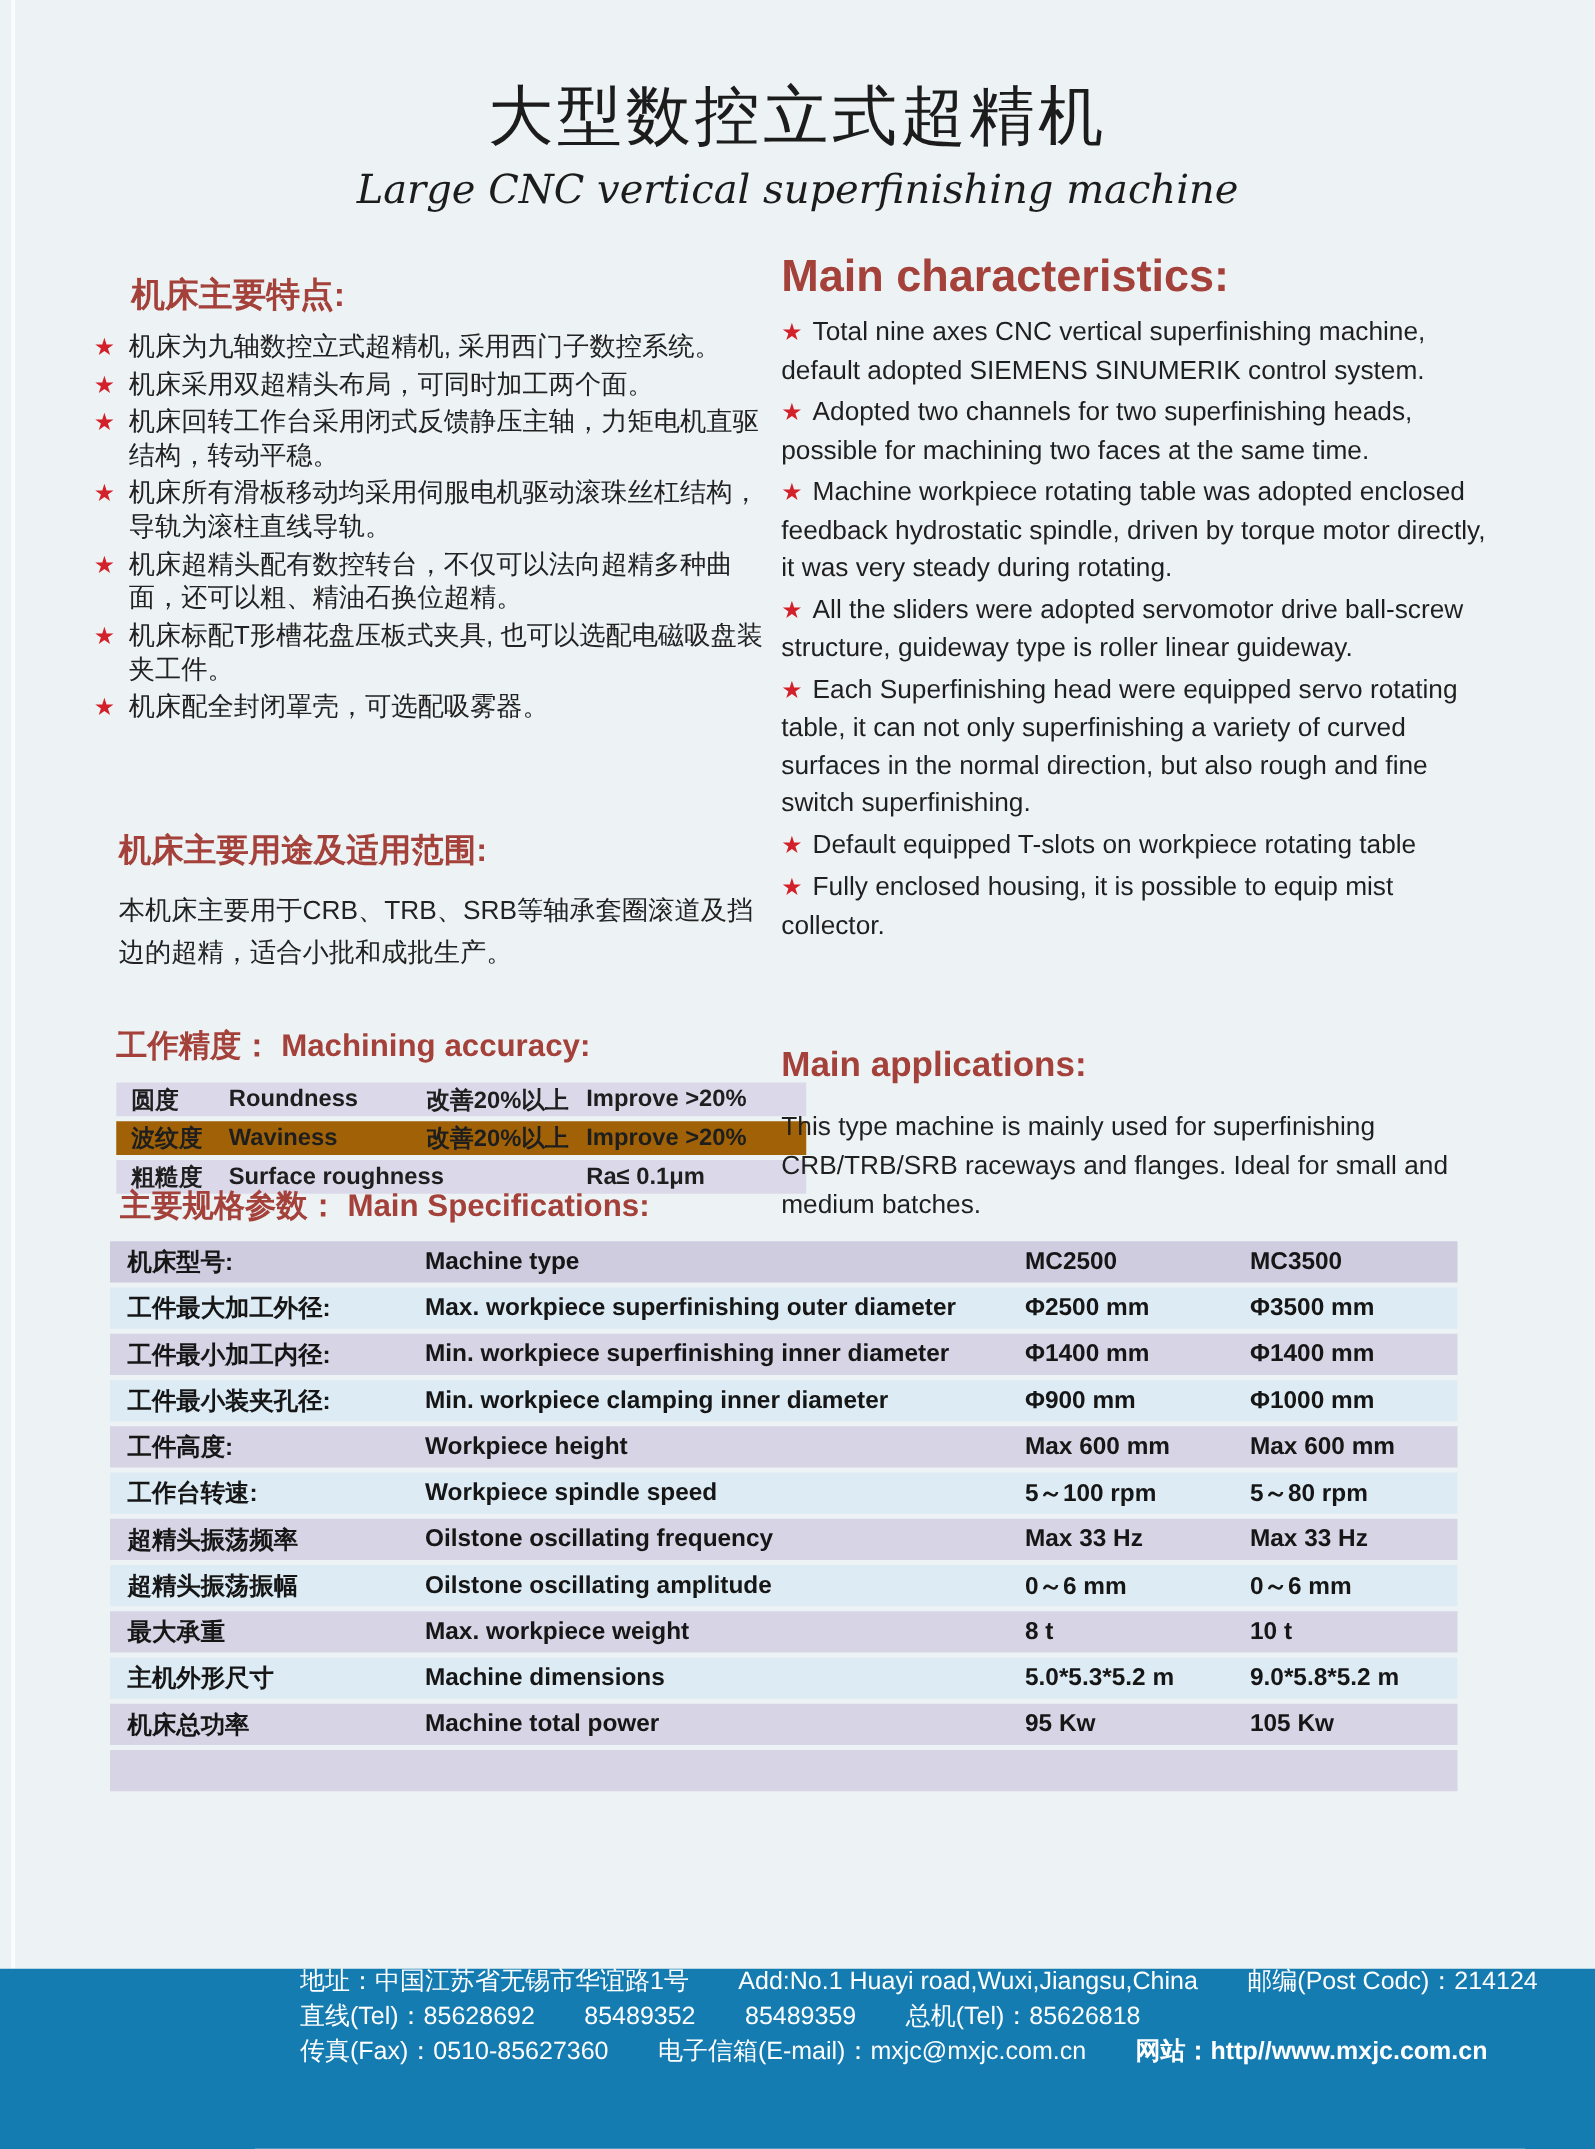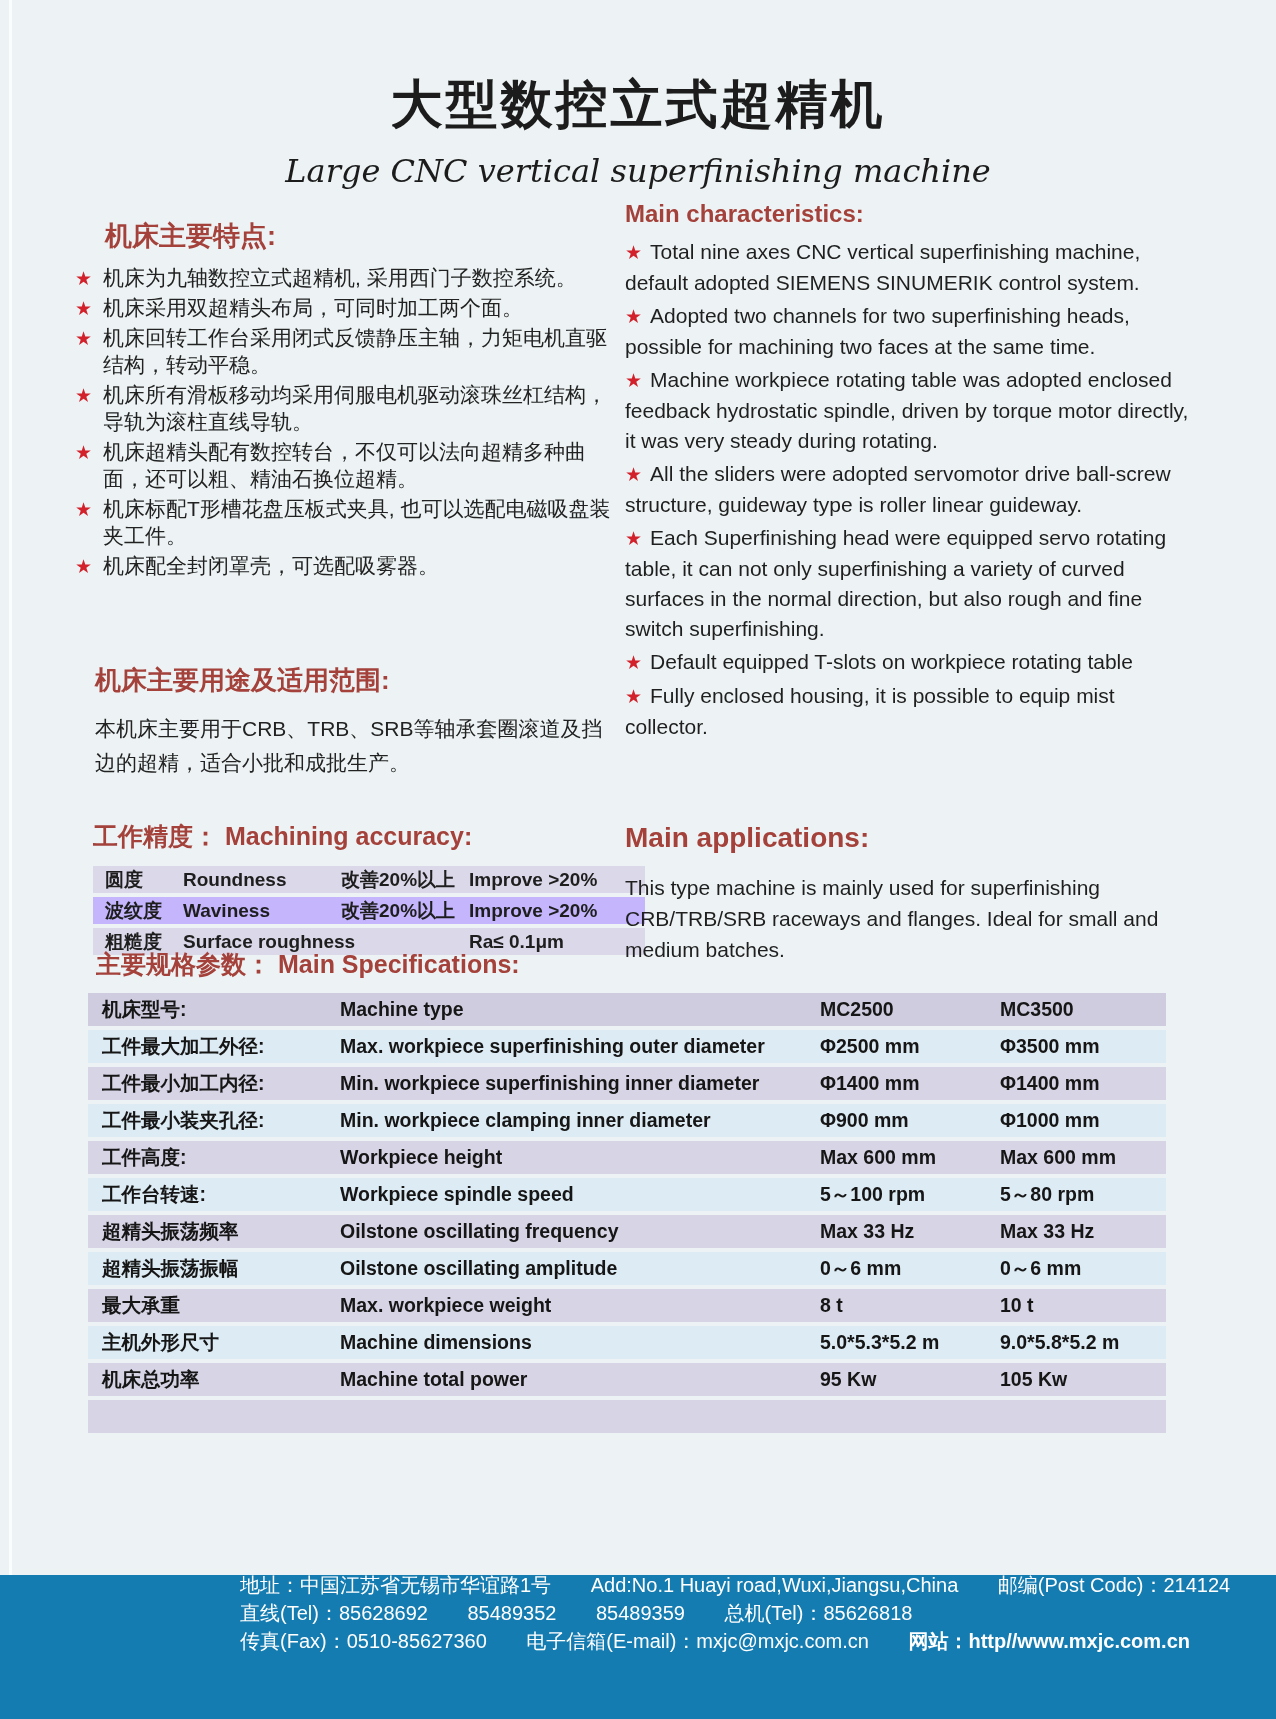--- a/index.html
+++ b/index.html
@@ -6,21 +6,21 @@
   body{
     width:1276px;height:1719px;position:relative;overflow:hidden;
     background:#edf3f4;
     font-family:"Liberation Sans",sans-serif;
     color:#242424;
   }
   .edge-line{position:absolute;left:9px;top:0;width:3px;height:1575px;background:#fafdfd;}
 
   
   .title-wrap{position:absolute;top:58px;left:0;width:100%;text-align:center;}
-  .page-title{margin:12px;font-size:52px;font-weight:bold;letter-spacing:3px;color:#1c1c1c;}
+  .page-title{margin:0;font-size:52px;font-weight:normal;letter-spacing:3px;color:#1c1c1c;}
   .page-subtitle{margin-top:4px;font-family:"DejaVu Serif",serif;font-style:italic;font-size:32px;color:#1c1c1c;}
 
   
   .red-h{color:#a4413a;font-weight:bold;margin:0;}
 
   
   .left-col{position:absolute;left:75px;top:218px;width:545px;}
   .features-heading{font-size:27px;margin:0 0 10px 30px;}
   .feature-list{list-style:none;margin:0;padding:0;}
   .feature{position:relative;padding-left:28px;font-size:21px;line-height:27px;margin-bottom:3px;color:#222;}
@@ -30,25 +30,25 @@
   .app-cn-body{font-size:21px;line-height:34px;margin:14px 0 0 20px;color:#222;}
 
   .acc-heading{font-size:25px;margin:40px 0 0 18px;}
   .acc-table{margin:13px 0 0 18px;width:552px;}
   .acc-row{
     display:grid;grid-template-columns:78px 158px 128px auto;
     align-items:center;height:27px;margin-bottom:4px;padding-left:12px;
     font-size:19px;font-weight:bold;color:#1e1e1e;white-space:nowrap;
   }
   .bg-lav{background:#dbd9e9;}
-  .bg-pink{background:#c4b5fd;}
+  .bg-pink{background:#a16207;}
 
   
   .right-col{position:absolute;left:625px;top:200px;width:575px;}
-  .char-heading{font-size:24px;margin-bottom:9px;}
+  .char-heading{font-size:36px;margin-bottom:9px;}
   .char-list{list-style:none;margin:0;padding:0;}
   .char-item{font-size:21px;line-height:30px;margin-bottom:3px;color:#1f1f1f;}
   .char-item .star{color:#d2212b;font-size:19px;margin-right:8px;}
   .app-en-heading{font-size:28px;margin-top:80px;}
   .app-en-body{font-size:21px;line-height:31px;margin:18px 0 0 0;color:#1f1f1f;}
 
   
   .specs{position:absolute;left:88px;top:948px;width:1078px;}
   .specs-heading{font-size:25px;margin:0 0 12px 8px;}
   .spec-table{width:1078px;}

